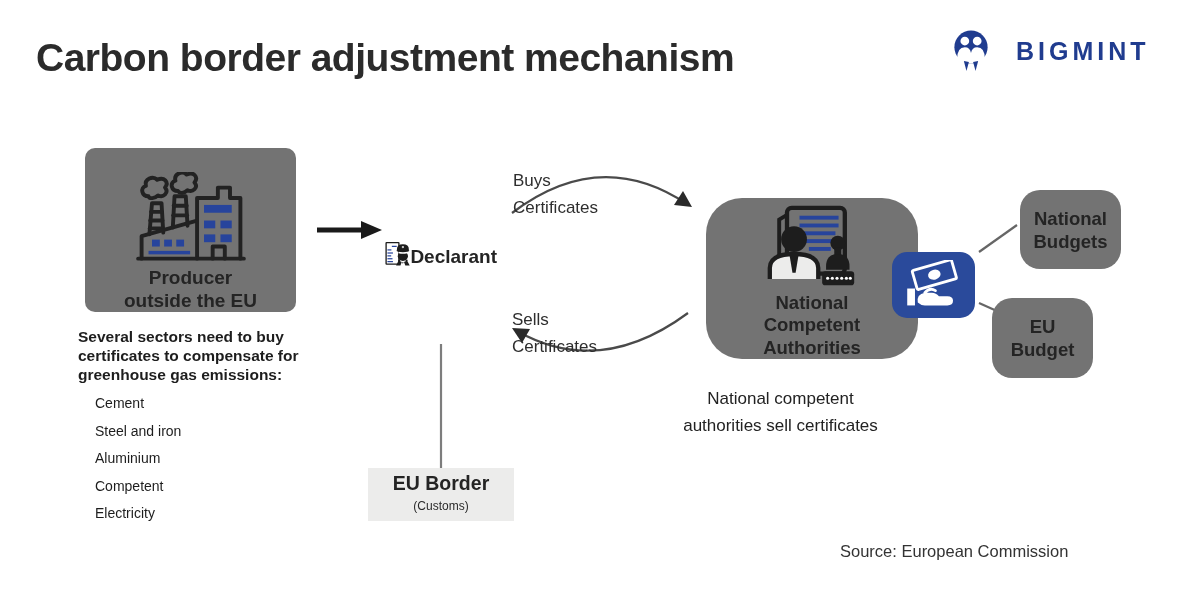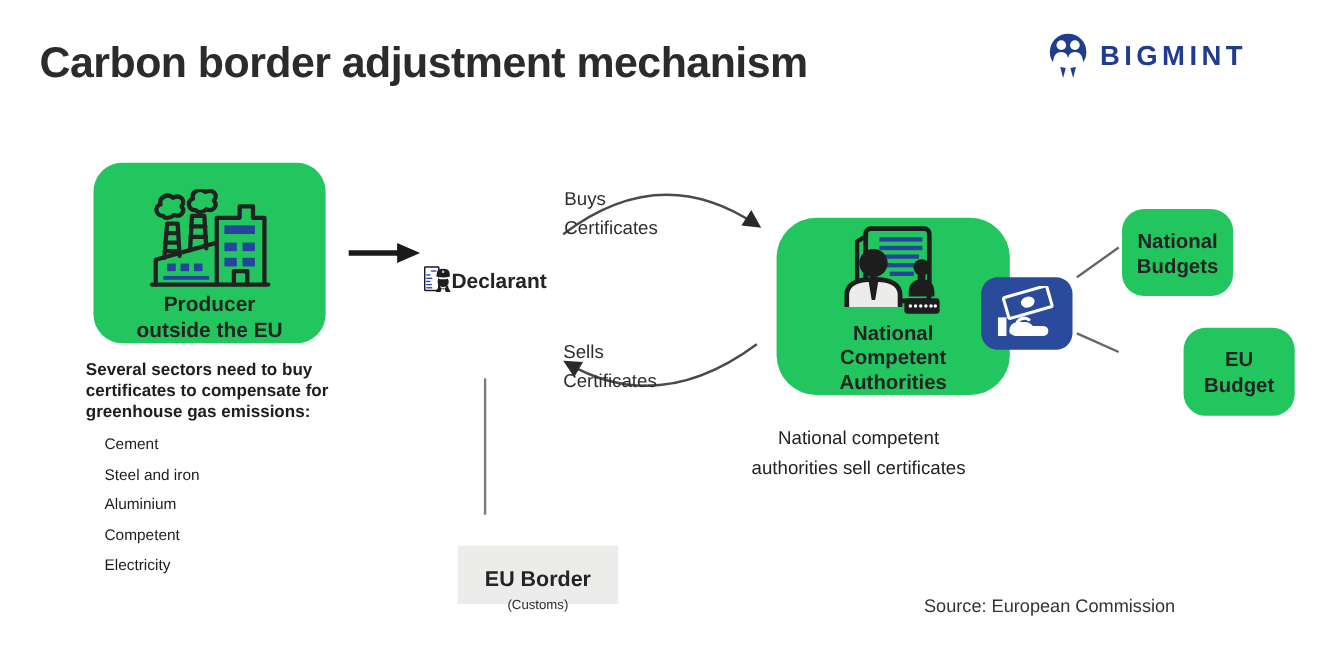--- a/index.html
+++ b/index.html
@@ -5,26 +5,26 @@
   html,body{margin:0;padding:0;background:#fff;}
   .canvas{
     position:relative;width:1200px;height:600px;background:#ffffff;
     font-family:"Liberation Sans", sans-serif;color:#1d1d1d;overflow:hidden;
   }
   .pre{white-space:pre-line;}
   .abs{position:absolute;}
 
   
   .title{left:36px;top:36px;font-size:39px;font-weight:bold;letter-spacing:-0.5px;color:#2b2b2b;margin:0;}
-  .logo{left:952px;top:28px;display:flex;align-items:center;gap:10px;}
+  .logo{left:952px;top:28px;display:flex;align-items:center;gap:26px;}
   .logo-text{font-size:25px;font-weight:800;letter-spacing:4px;color:#203c8f;}
 
   
-  .graybox{background:#22c55e;display:flex;flex-direction:column;align-items:center;justify-content:center;}
-  .producer-box{left:85px;top:148px;width:211px;height:164px;border-radius:26px;justify-content:center;padding-top:24px;box-sizing:border-box;}
+  .graybox{background:#737373;display:flex;flex-direction:column;align-items:center;justify-content:center;}
+  .producer-box{left:85px;top:148px;width:211px;height:164px;border-radius:10px;justify-content:center;padding-top:24px;box-sizing:border-box;}
   .producer-label{font-size:19px;font-weight:bold;line-height:23px;text-align:center;margin-top:3px;color:#242424;}
 
   .note{left:78px;top:327px;width:255px;font-size:15.5px;font-weight:bold;line-height:19px;color:#1d1d1d;}
   .sector-list{left:95px;top:390px;}
   .sector-item{font-size:14px;line-height:27.5px;color:#1d1d1d;}
 
   .declarant{left:385px;top:202px;width:112px;display:flex;flex-direction:row;align-items:center;}
   .declarant-label{font-size:19px;font-weight:bold;margin-top:7px;color:#242424;}
 
   .flow-label{width:172px;font-size:17px;line-height:27px;color:#2e2e2e;}
@@ -32,23 +32,23 @@
   .sells{left:512px;top:306px;}
 
   .nca-box{left:706px;top:198px;width:212px;height:161px;border-radius:36px;justify-content:flex-start;padding-top:6px;box-sizing:border-box;}
   .nca-label{font-size:18.5px;font-weight:bold;line-height:22.5px;text-align:center;color:#242424;}
   .nca-caption{left:628px;top:385px;width:305px;text-align:center;font-size:17px;line-height:27px;color:#222;}
 
   .payment-box{left:892px;top:252px;width:83px;height:66px;border-radius:15px;background:#2a4a9b;display:flex;align-items:center;justify-content:center;}
 
   .budget-box{width:101px;border-radius:20px;font-size:18.5px;font-weight:bold;line-height:23px;text-align:center;color:#242424;}
   .nb-box{left:1020px;top:190px;height:79px;}
-  .eb-box{left:1076px;top:298px;height:80px;}
-
-  .border-box{left:368px;top:496px;width:146px;height:53px;background:#ececeb;text-align:center;box-sizing:border-box;padding-top:19px;margin-left:48px;}
+  .eb-box{left:992px;top:298px;height:80px;}
+
+  .border-box{left:368px;top:468px;width:146px;height:53px;background:#ececeb;text-align:center;box-sizing:border-box;padding-top:3px;}
   .border-title{font-size:19.5px;font-weight:bold;line-height:24px;color:#242424;}
   .border-sub{font-size:12px;line-height:22px;color:#2a2a2a;}
 
   .source{left:840px;top:542px;width:282px;text-align:left;font-size:16.5px;color:#333;}
 
   .overlay{left:0;top:0;pointer-events:none;}
 </style>
 </head>
 <body>
 

